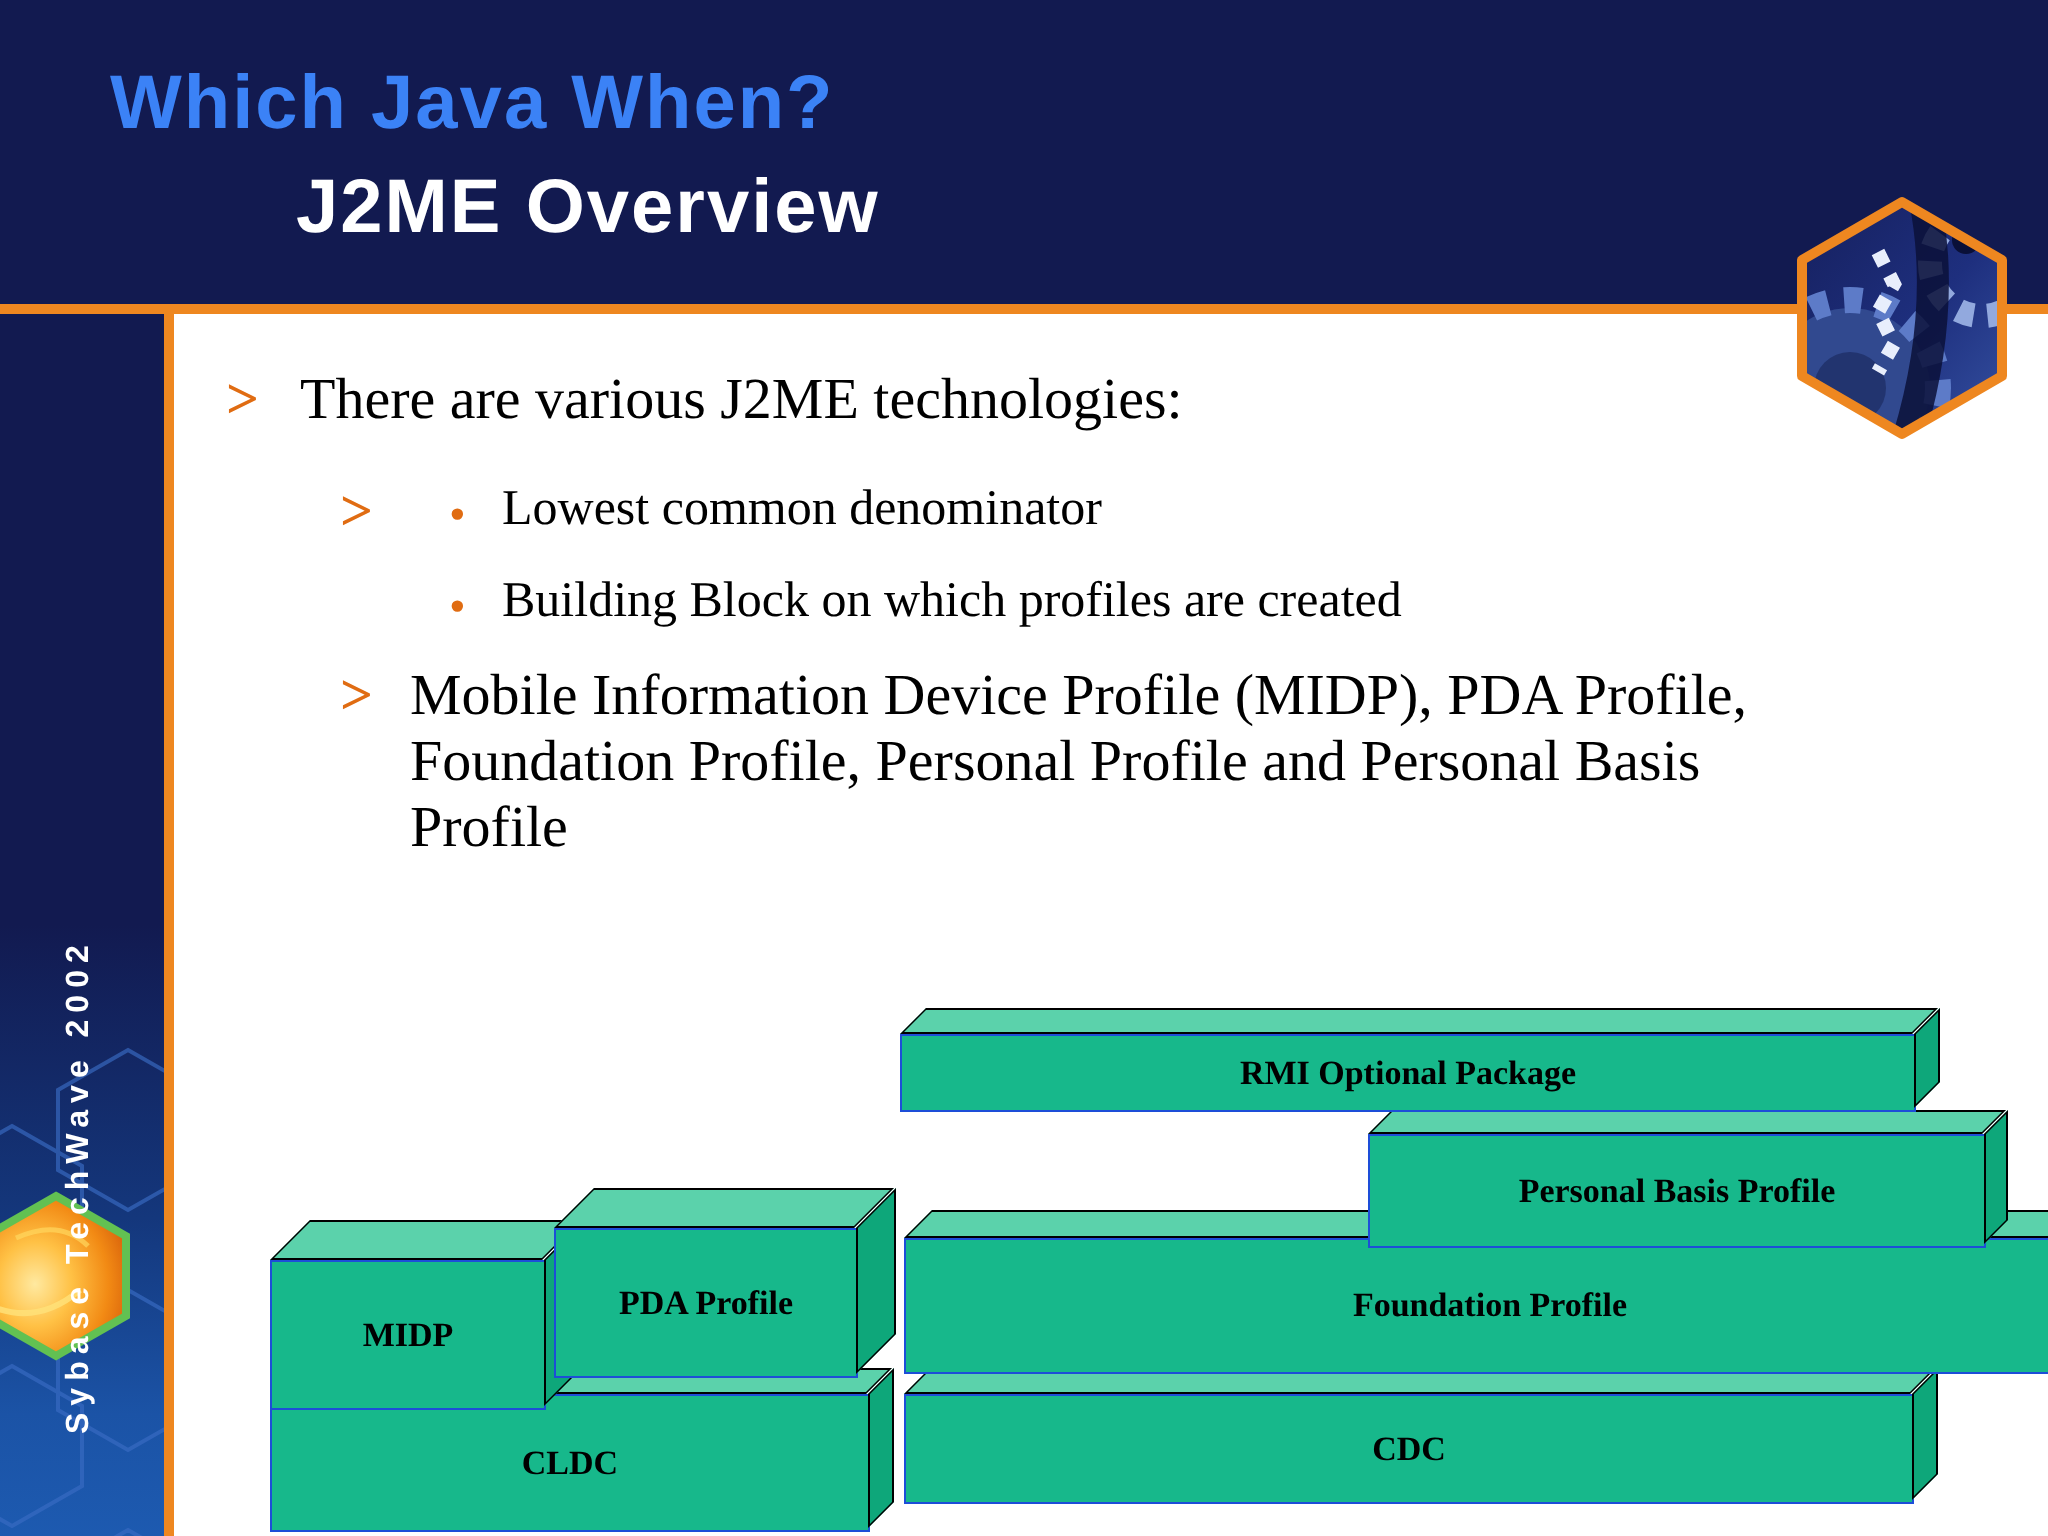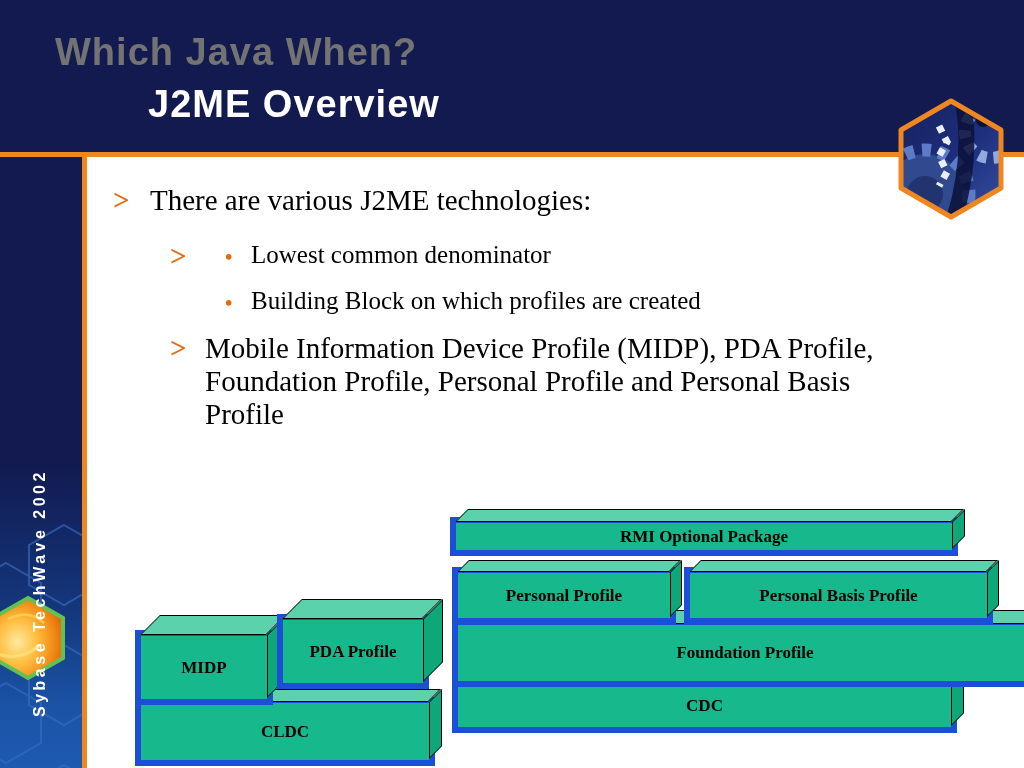--- a/index.html
+++ b/index.html
@@ -4,21 +4,21 @@
 <style>
   html,body{margin:0;padding:0;background:#555;}
   .slide{
     position:relative;width:1024px;height:768px;background:#ffffff;
     overflow:hidden;font-family:"Liberation Serif",serif;
   }
   
   .top-band{position:absolute;left:0;top:0;width:1024px;height:152px;background:#121a50;}
   .h-rule{position:absolute;left:0;top:152px;width:1024px;height:5px;background:#ee8720;}
   .title-line1{
-    position:absolute;left:55px;top:31px;color:#737373;
+    position:absolute;left:55px;top:31px;color:#3b82f6;
     font-family:"Liberation Sans",sans-serif;font-weight:bold;font-size:38px;letter-spacing:1px;
   }
   .title-line2{
     position:absolute;left:148px;top:83px;color:#ffffff;
     font-family:"Liberation Sans",sans-serif;font-weight:bold;font-size:38px;letter-spacing:1px;text-align:right;
   }
   
   .sidebar{
     position:absolute;left:0;top:157px;width:82px;height:611px;
     background:linear-gradient(180deg,#121a50 0%,#121a50 50%,#14377c 74%,#1b53a6 90%,#1d5ab0 100%);
@@ -38,36 +38,36 @@
   .marker{position:absolute;left:0;top:0;color:#e06c12;font-weight:bold;}
   .l1{padding-left:37px;font-size:29px;line-height:33px;margin-bottom:23px;}
   .l2{margin-left:57px;padding-left:35px;width:725px;font-size:29px;line-height:33px;margin-bottom:19px;}
   .l3{margin-left:112px;padding-left:26px;font-size:25px;line-height:30px;margin-bottom:16px;}
   .l3 .marker{font-size:21px;top:2px;}
   #bullet-4{margin-bottom:22px;}
   
   .diagram{position:absolute;left:0;top:0;width:1024px;height:768px;pointer-events:none;}
   .box3d{
     --face:#17b88b;--topc:#5bd2ab;--sidec:#0ea77a;
-    position:absolute;background:var(--face);border:6px solid #1d4ed8;box-sizing:border-box;
+    position:absolute;background:var(--face);border:1px solid #1d4ed8;box-sizing:border-box;
     display:flex;align-items:center;justify-content:center;
     font-weight:bold;font-size:17px;color:#000;text-align:center;
   }
   .box3d::before{ 
     content:"";position:absolute;left:-1px;top:calc(-1px - var(--d));width:100%;height:var(--d);
     background:var(--topc);border:1px solid #000;box-sizing:border-box;
     transform:skewX(-45deg);transform-origin:left bottom;
   }
   .box3d::after{ 
     content:"";position:absolute;left:100%;top:-1px;width:var(--d);height:100%;
     background:var(--sidec);border:1px solid #000;box-sizing:border-box;
     transform:skewY(-45deg);transform-origin:left top;
   }
   #b-cldc{left:135px;top:697px;width:300px;height:69px;--d:13px;}
-  #b-cdc{left:452px;top:678px;width:505px;height:55px;--d:13px;}
+  #b-cdc{left:452px;top:697px;width:505px;height:55px;--d:13px;}
   #b-midp{left:135px;top:630px;width:138px;height:75px;--d:20px;}
   #b-pda{left:277px;top:614px;width:152px;height:75px;--d:20px;}
   #b-foundation{left:452px;top:619px;width:586px;height:68px;--d:14px;}
   #b-personal{left:452px;top:567px;width:224px;height:57px;--d:12px;}
   #b-personal-basis{left:684px;top:567px;width:309px;height:57px;--d:12px;}
   #b-rmi{left:450px;top:517px;width:508px;height:39px;--d:13px;}
 </style>
 </head>
 <body>
 
@@ -162,23 +162,20 @@
     </div>
     <div class="box3d" id="b-midp">
       <span>MIDP</span>
     </div>
     <div class="box3d" id="b-pda">
       <span>PDA Profile</span>
     </div>
     <div class="box3d" id="b-foundation">
       <span>Foundation Profile</span>
     </div>
-    <div class="box3d" id="b-personal">
-      <span>Personal Profile</span>
-    </div>
     <div class="box3d" id="b-personal-basis">
       <span>Personal Basis Profile</span>
     </div>
     <div class="box3d" id="b-rmi">
       <span>RMI Optional Package</span>
     </div>
   </div>
 
 </div>
 

